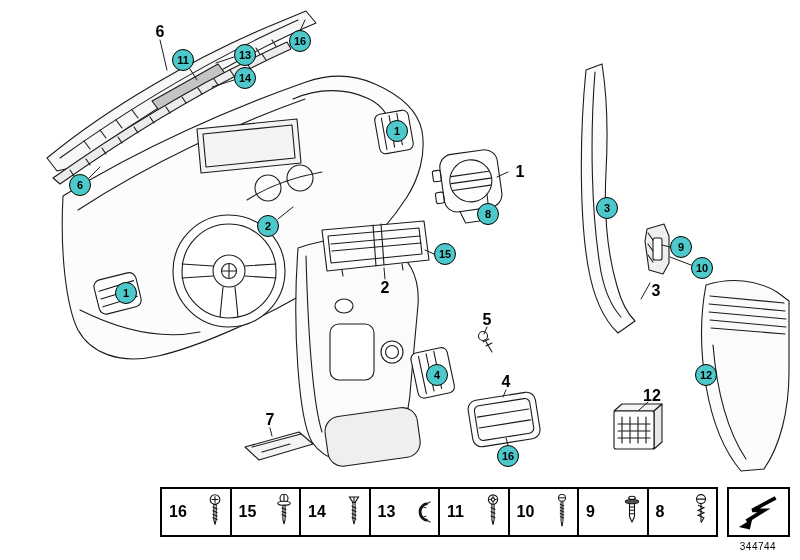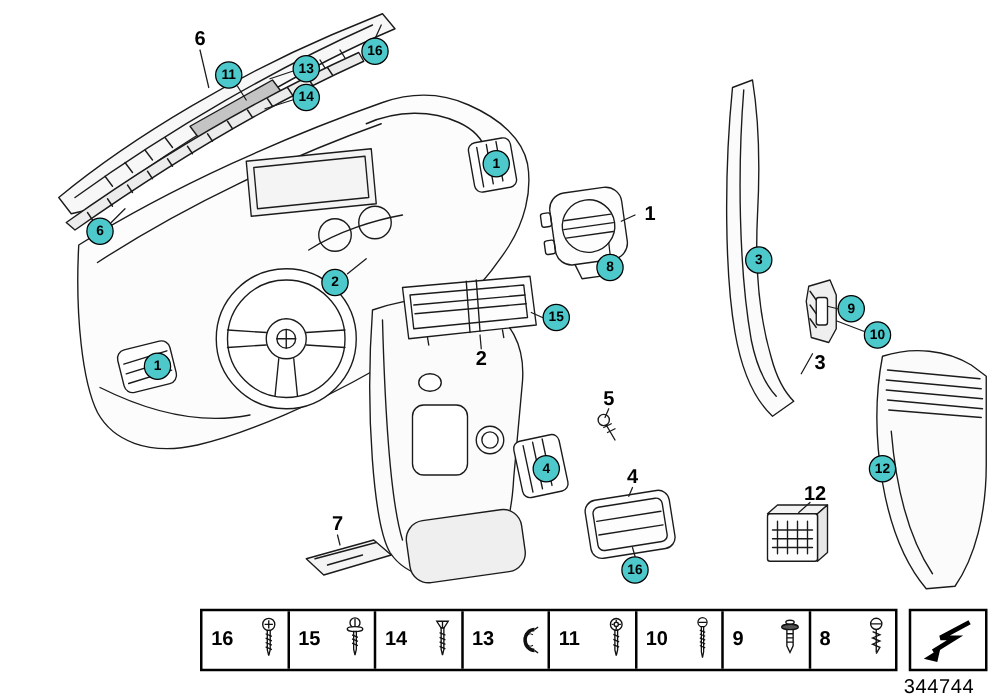--- a/index.html
+++ b/index.html
@@ -17,22 +17,22 @@
            border:2px solid #000;box-sizing:border-box;display:flex;background:#fff;}
   .fcell{flex:1;display:flex;align-items:center;justify-content:space-between;
            padding:2px 5px 2px 7px;box-sizing:border-box;cursor:pointer;}
   .fcell+.fcell{border-left:2px solid #000;}
   .fnum{font-size:16px;font-weight:bold;}
   .ficon{width:20px;height:42px;}
   #legend-box{position:absolute;left:727px;top:487px;width:63px;height:50px;
            border:2.5px solid #000;box-sizing:border-box;display:flex;align-items:center;
            justify-content:center;background:#fff;cursor:pointer;}
   #legend-box svg{width:52px;height:40px;}
-  .part-number{position:absolute;left:723px;top:541px;width:70px;text-align:left;
-           font-size:16px;letter-spacing:0.5px;}
+  .part-number{position:absolute;left:723px;top:541px;width:70px;text-align:center;
+           font-size:10px;letter-spacing:0.5px;}
 </style>
 </head>
 <body>
 
 <div id="stage" style="--accent: #4ec9cb;">
 
   <svg class="art" width="800" height="560" viewBox="0 0 800 560">
     <defs>
       <symbol id="screw-pan-icon" viewBox="0 0 24 44">
         <g stroke="#111" stroke-width="1.3" fill="#fff">

